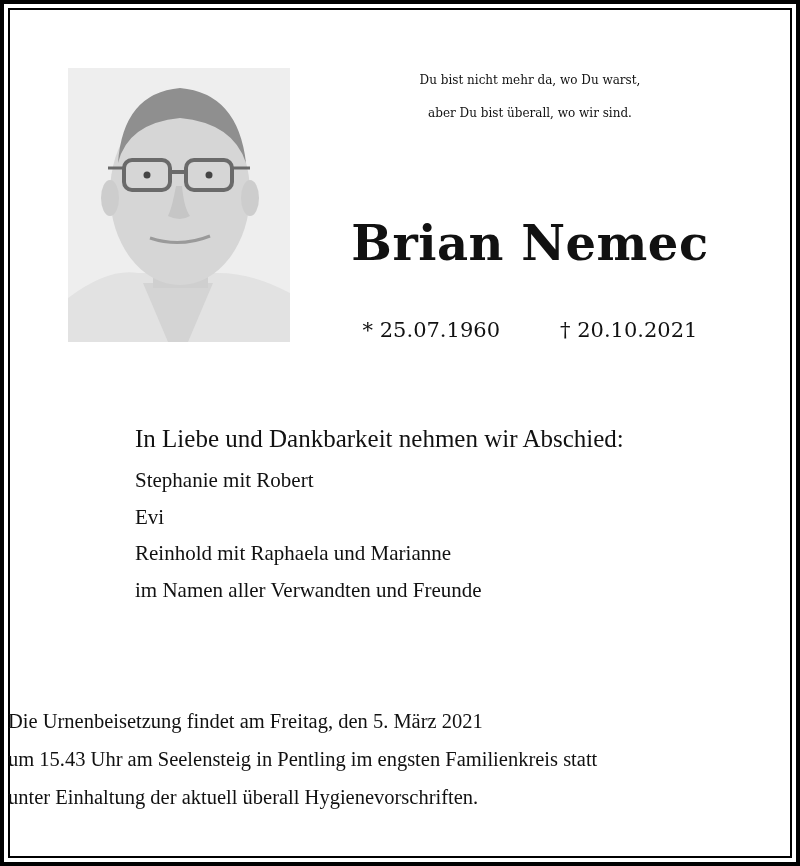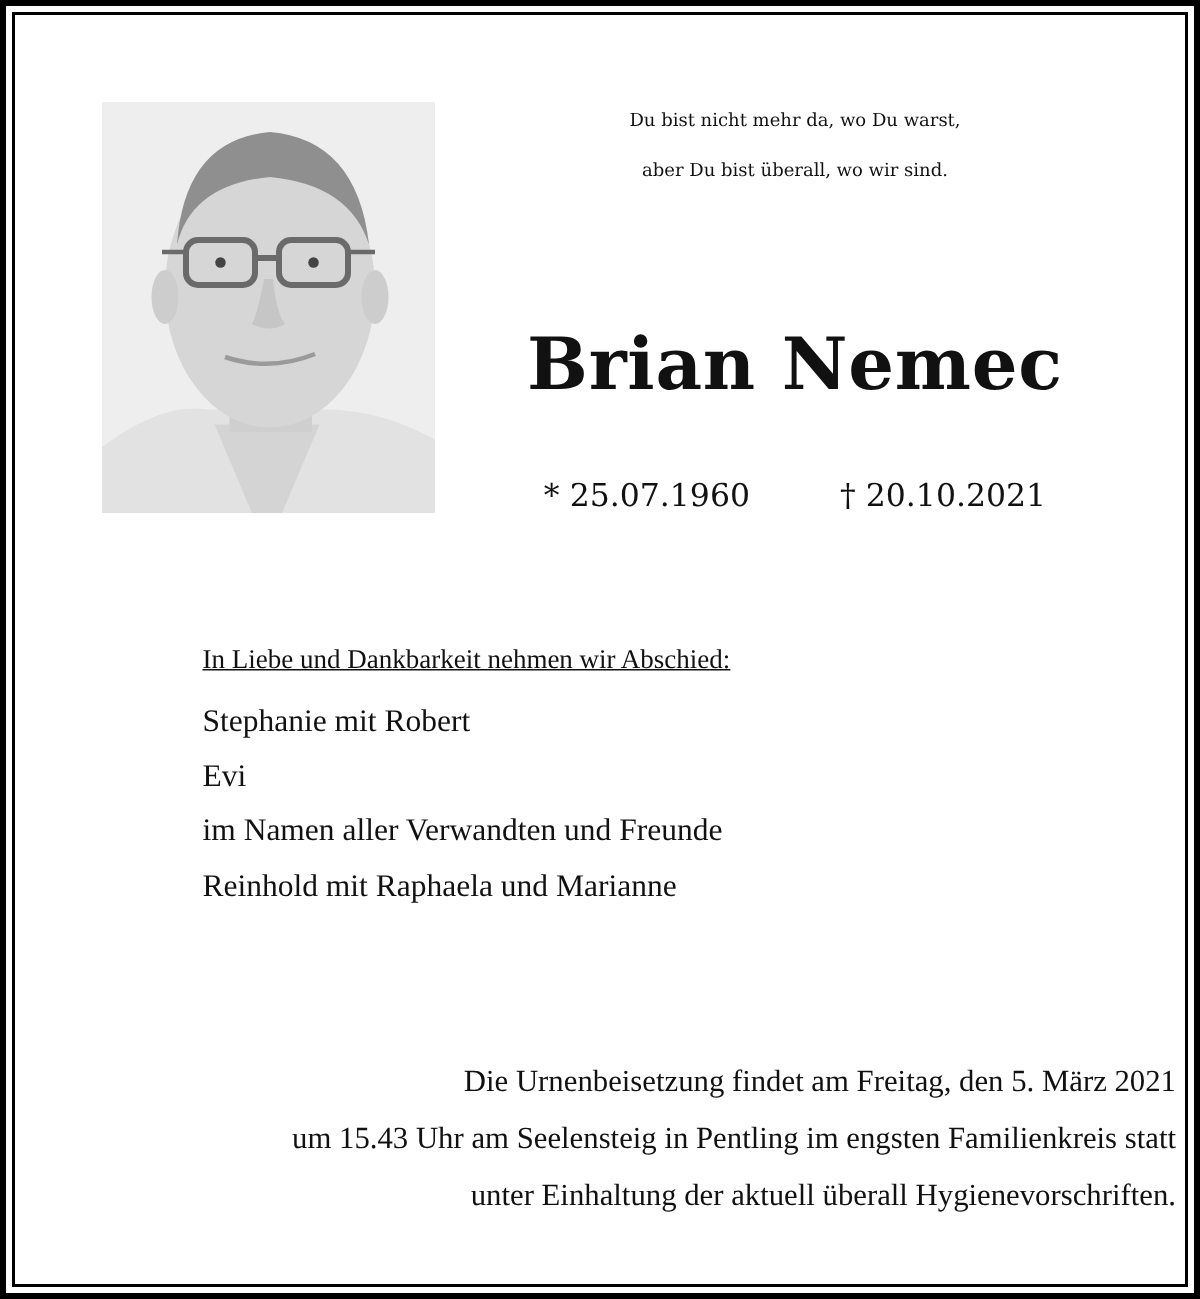--- a/index.html
+++ b/index.html
@@ -14,23 +14,23 @@
   .photo svg { display: block; width: 100%; height: 100%; }
   .verse { position: absolute; left: 310px; width: 440px; text-align: center;
            font-size: 12px; line-height: 33px; top: 64px; }
   .name { position: absolute; left: 300px; width: 460px; text-align: center;
           top: 215px; font-size: 48px; font-weight: bold; letter-spacing: 0.5px;
           font-family: "DejaVu Serif", serif; }
   .dates { position: absolute; left: 310px; width: 440px; top: 318px; font-size: 21px;
            display: flex; justify-content: center; gap: 60px; }
   .family { position: absolute; left: 135px; top: 422px; font-size: 20px;
             font-family: "Liberation Serif", serif; }
-  .family .intro { line-height: 34px; margin-bottom: 6px; font-size: 18px; text-decoration: underline; }
+  .family .intro { line-height: 34px; margin-bottom: 6px; font-size: 25px; }
   .family .member { line-height: 36.5px; font-size: 21px; }
-  .funeral { position: absolute; left: 25px; right: 16px; top: 702px; text-align: right;
+  .funeral { position: absolute; left: 8px; right: 16px; top: 702px; text-align: left;
              font-size: 20.5px; line-height: 38px; font-family: "Liberation Serif", serif; }
 </style>
 </head>
 <body>
 
 <div class="frame-outer"></div>
 <div class="frame-inner"></div>
 
 <div class="photo">
   <svg viewBox="0 0 222 274">
@@ -72,21 +72,21 @@
 
 <div class="dates">
   <span>* 25.07.1960</span>
   <span>† 20.10.2021</span>
 </div>
 
 <div class="family">
   <div class="intro">In Liebe und Dankbarkeit nehmen wir Abschied:</div>
   <div class="member">Stephanie mit Robert</div>
   <div class="member">Evi</div>
+  <div class="member">Reinhold mit Raphaela und Marianne</div>
   <div class="member">im Namen aller Verwandten und Freunde</div>
-  <div class="member">Reinhold mit Raphaela und Marianne</div>
 </div>
 
 <div class="funeral">
   <div>Die Urnenbeisetzung findet am Freitag, den 5. März 2021</div>
   <div>um 15.43 Uhr am Seelensteig in Pentling im engsten Familienkreis statt</div>
   <div>unter Einhaltung der aktuell überall Hygienevorschriften.</div>
 </div>
 
 </body></html>

